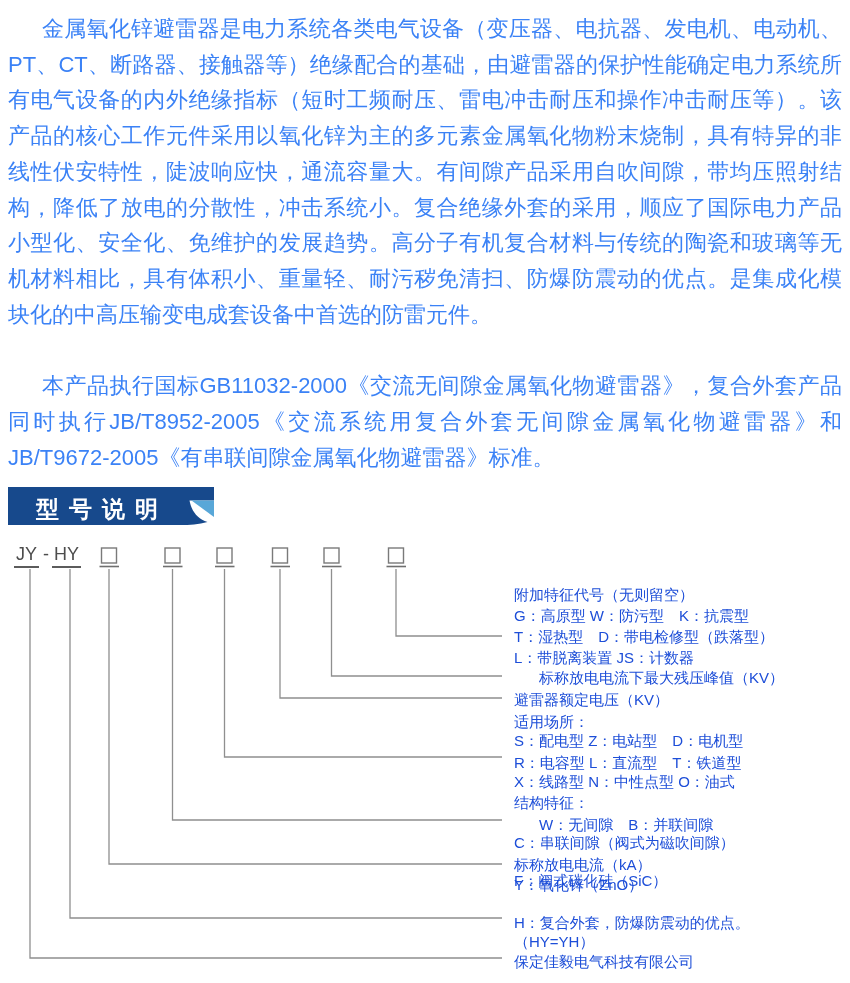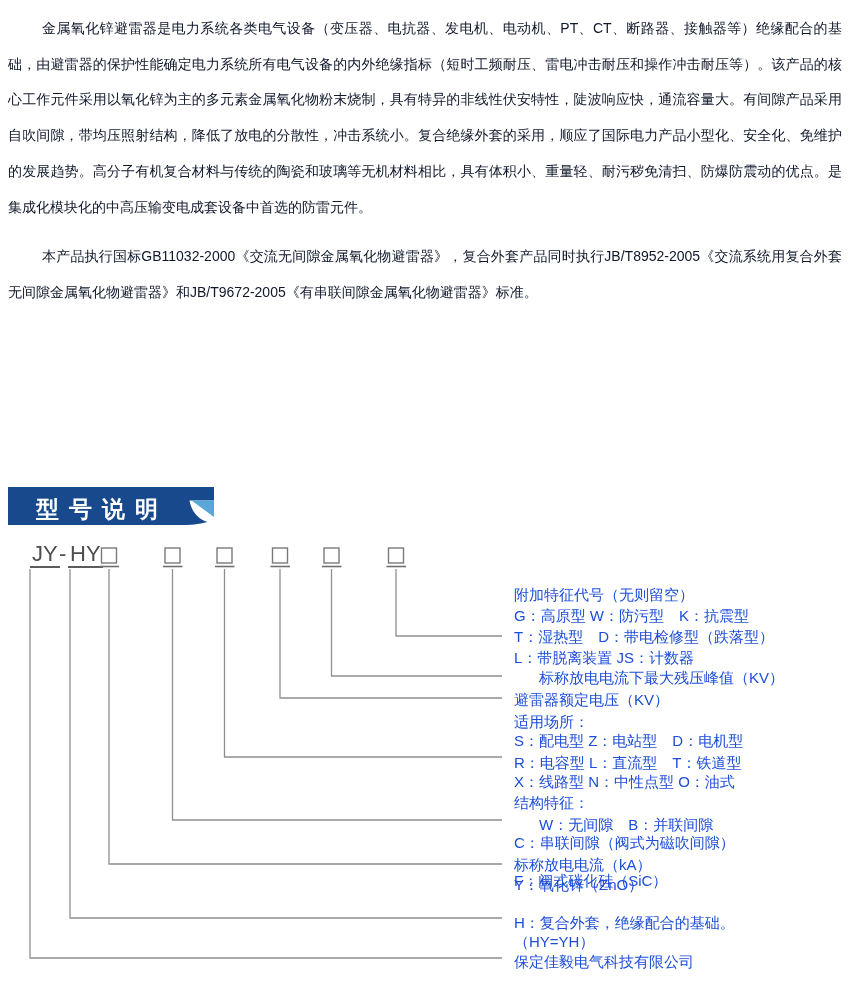--- a/index.html
+++ b/index.html
@@ -5,43 +5,42 @@
   * { margin:0; padding:0; box-sizing:border-box; }
   html, body { width:850px; height:983px; background:#ffffff; }
   body {
     position:relative;
     overflow:hidden;
     font-family:"Liberation Sans", sans-serif;
   }
   
   .content { position:absolute; left:8px; top:11px; width:834px; }
   .para {
-    font-size:14px;
+    font-size:22px;
     line-height:35.7px;
     text-align:justify;
-    color:#0f172a;
+    color:#3b82f6;
     text-indent:34px;
   }
-  .para + .para { margin-top:14px; }
+  .para + .para { margin-top:36px; }
 
   
   .banner { position:absolute; left:5px; top:485px; width:215px; height:42px; }
   .banner svg { position:absolute; left:0; top:0; }
   .banner-title {
     position:absolute; left:31px; top:9px;
     color:#ffffff; font-size:23px; font-weight:bold;
     letter-spacing:10px; white-space:nowrap;
   }
 
   
   .model-char {
     position:absolute; top:543px;
-    font-size:22px; line-height:22px; color:#4d4d4d;
+    font-size:18px; line-height:22px; color:#4d4d4d;
     white-space:nowrap;
-    margin-left:16px;
   }
   .model-underlined { border-bottom:2px solid #5c5c5c; padding:0 2px 1px 2px; }
   .pos-jy  { left:14px; }
   .pos-dash{ left:43px; }
   .pos-hy  { left:52px; }
 
   
   .dia-svg { position:absolute; left:0; top:0; width:850px; height:983px; }
   .dia-row {
     position:absolute; left:514px;
@@ -114,15 +113,15 @@
 <div class="dia-row rt6">适用场所：</div>
 <div class="dia-row rt7">S：配电型 Z：电站型　D：电机型</div>
 <div class="dia-row rt8">R：电容型 L：直流型　T：铁道型</div>
 <div class="dia-row rt9">X：线路型 N：中性点型 O：油式</div>
 <div class="dia-row rt10">结构特征：</div>
 <div class="dia-row rt11">W：无间隙　B：并联间隙</div>
 <div class="dia-row rt12">C：串联间隙（阀式为磁吹间隙）</div>
 <div class="dia-row rt13">标称放电电流（kA）</div>
 <div class="dia-row rt14">Y：氧化锌（ZnO）</div>
 <div class="dia-row rt15">F：阀式碳化硅（SiC）</div>
-<div class="dia-row rt16">H：复合外套，绝缘配合的基础。</div>
+<div class="dia-row rt16">H：复合外套，防爆防震动的优点。</div>
 <div class="dia-row rt17">（HY=YH）</div>
 <div class="dia-row rt18">保定佳毅电气科技有限公司</div>
 
 </body></html>

